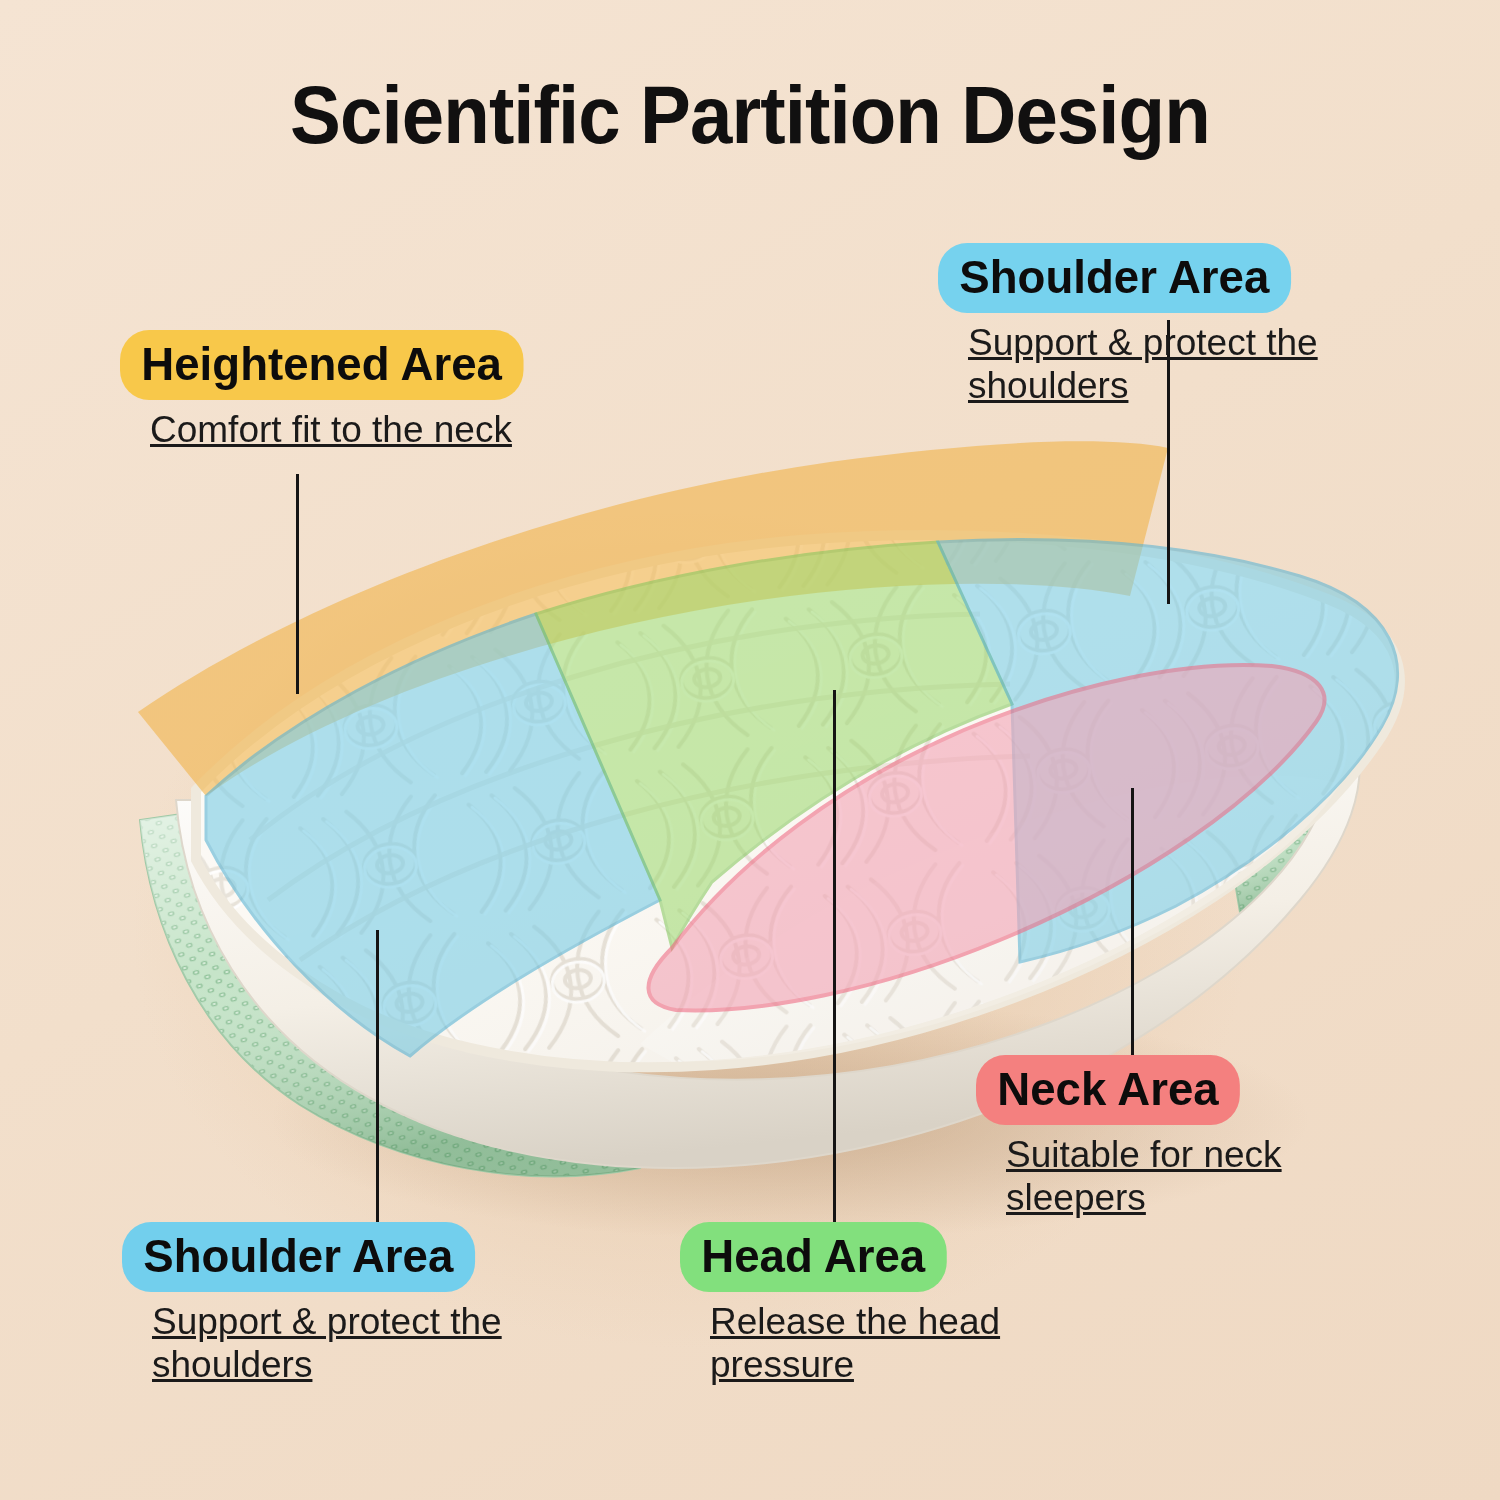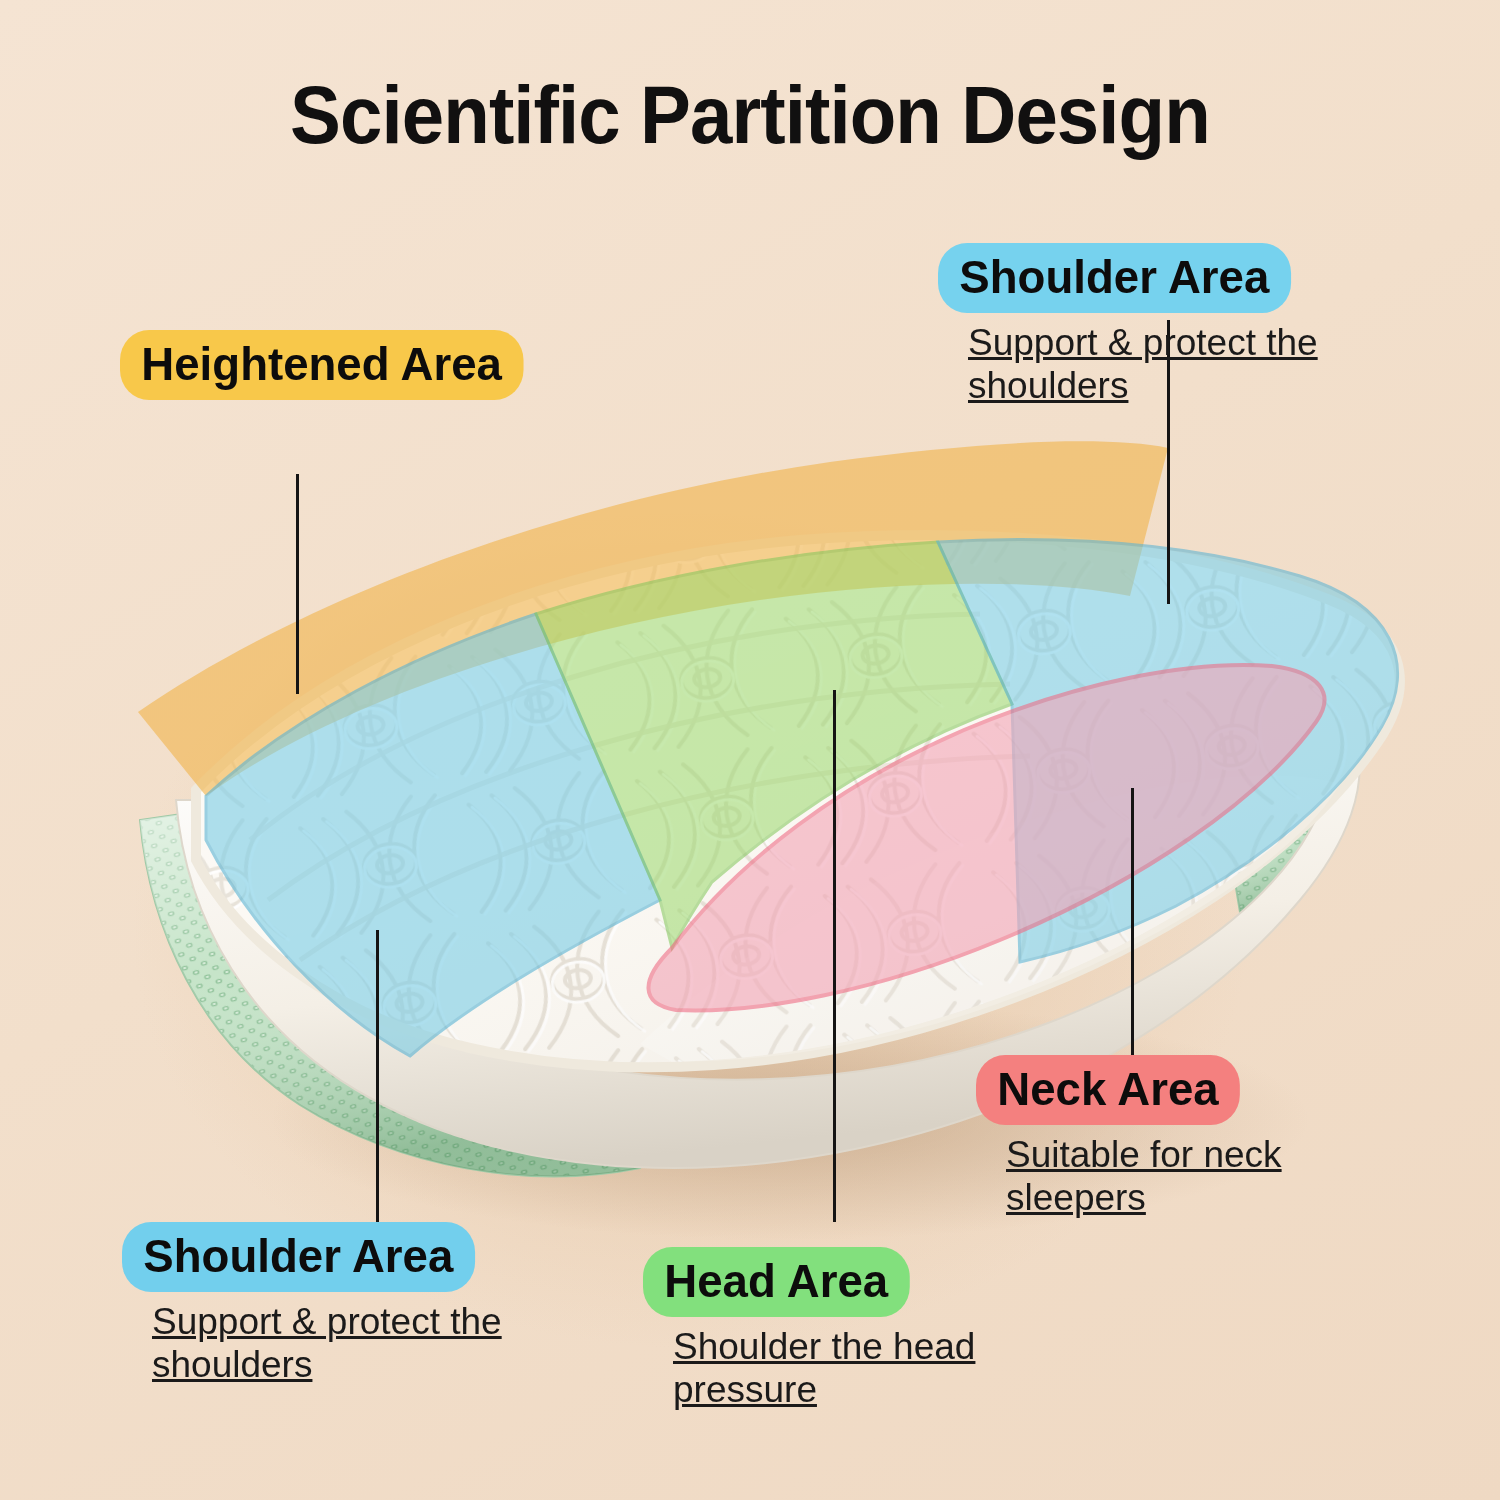--- a/index.html
+++ b/index.html
@@ -52,21 +52,21 @@
     padding-left:30px;
     max-width:420px;
     text-decoration:underline;
   }
   .desc.narrow { max-width:400px; }
 
   #co-heightened { left:120px; top:330px; }
   #co-shoulder-top { left:938px; top:243px; }
   #co-neck { left:976px; top:1055px; }
   #co-shoulder-bottom { left:122px; top:1222px; }
-  #co-head { left:643px; top:1222px;margin-top:25px; }
+  #co-head { left:680px; top:1222px; }
 
   
   .leader {
     position:absolute;
     width:3px;
     background:#151414;
   }
   #ld-heightened { left:296px; top:474px; height:220px; }
   #ld-shoulder-top { left:1167px; top:320px; height:284px; }
   #ld-neck { left:1131px; top:788px; height:268px; }
@@ -270,35 +270,36 @@
   <div class="title">Scientific Partition Design</div>
 
   <div class="leader" id="ld-heightened"></div>
   <div class="leader" id="ld-shoulder-top"></div>
   <div class="leader" id="ld-neck"></div>
   <div class="leader" id="ld-shoulder-bottom"></div>
   <div class="leader" id="ld-head"></div>
 
   <div class="callout" id="co-heightened">
     <div class="pill" style="background:#f8c84a;">Heightened Area</div>
+    <div class="desc">Comfort fit to the neck</div>
   </div>
 
   <div class="callout" id="co-shoulder-top">
     <div class="pill" style="background:#76d2ee;">Shoulder Area</div>
     <div class="desc narrow">Support &amp; protect the shoulders</div>
   </div>
 
   <div class="callout" id="co-neck">
     <div class="pill" style="background:#f4807f;">Neck Area</div>
     <div class="desc narrow">Suitable for neck sleepers</div>
   </div>
 
   <div class="callout" id="co-shoulder-bottom">
     <div class="pill" style="background:#72cfed;">Shoulder Area</div>
     <div class="desc narrow">Support &amp; protect the shoulders</div>
   </div>
 
   <div class="callout" id="co-head">
     <div class="pill" style="background:#82e07d;">Head Area</div>
-    <div class="desc narrow">Shoulder the head pressure</div>
+    <div class="desc narrow">Release the head pressure</div>
   </div>
 
 </div>
 
 </body></html>

